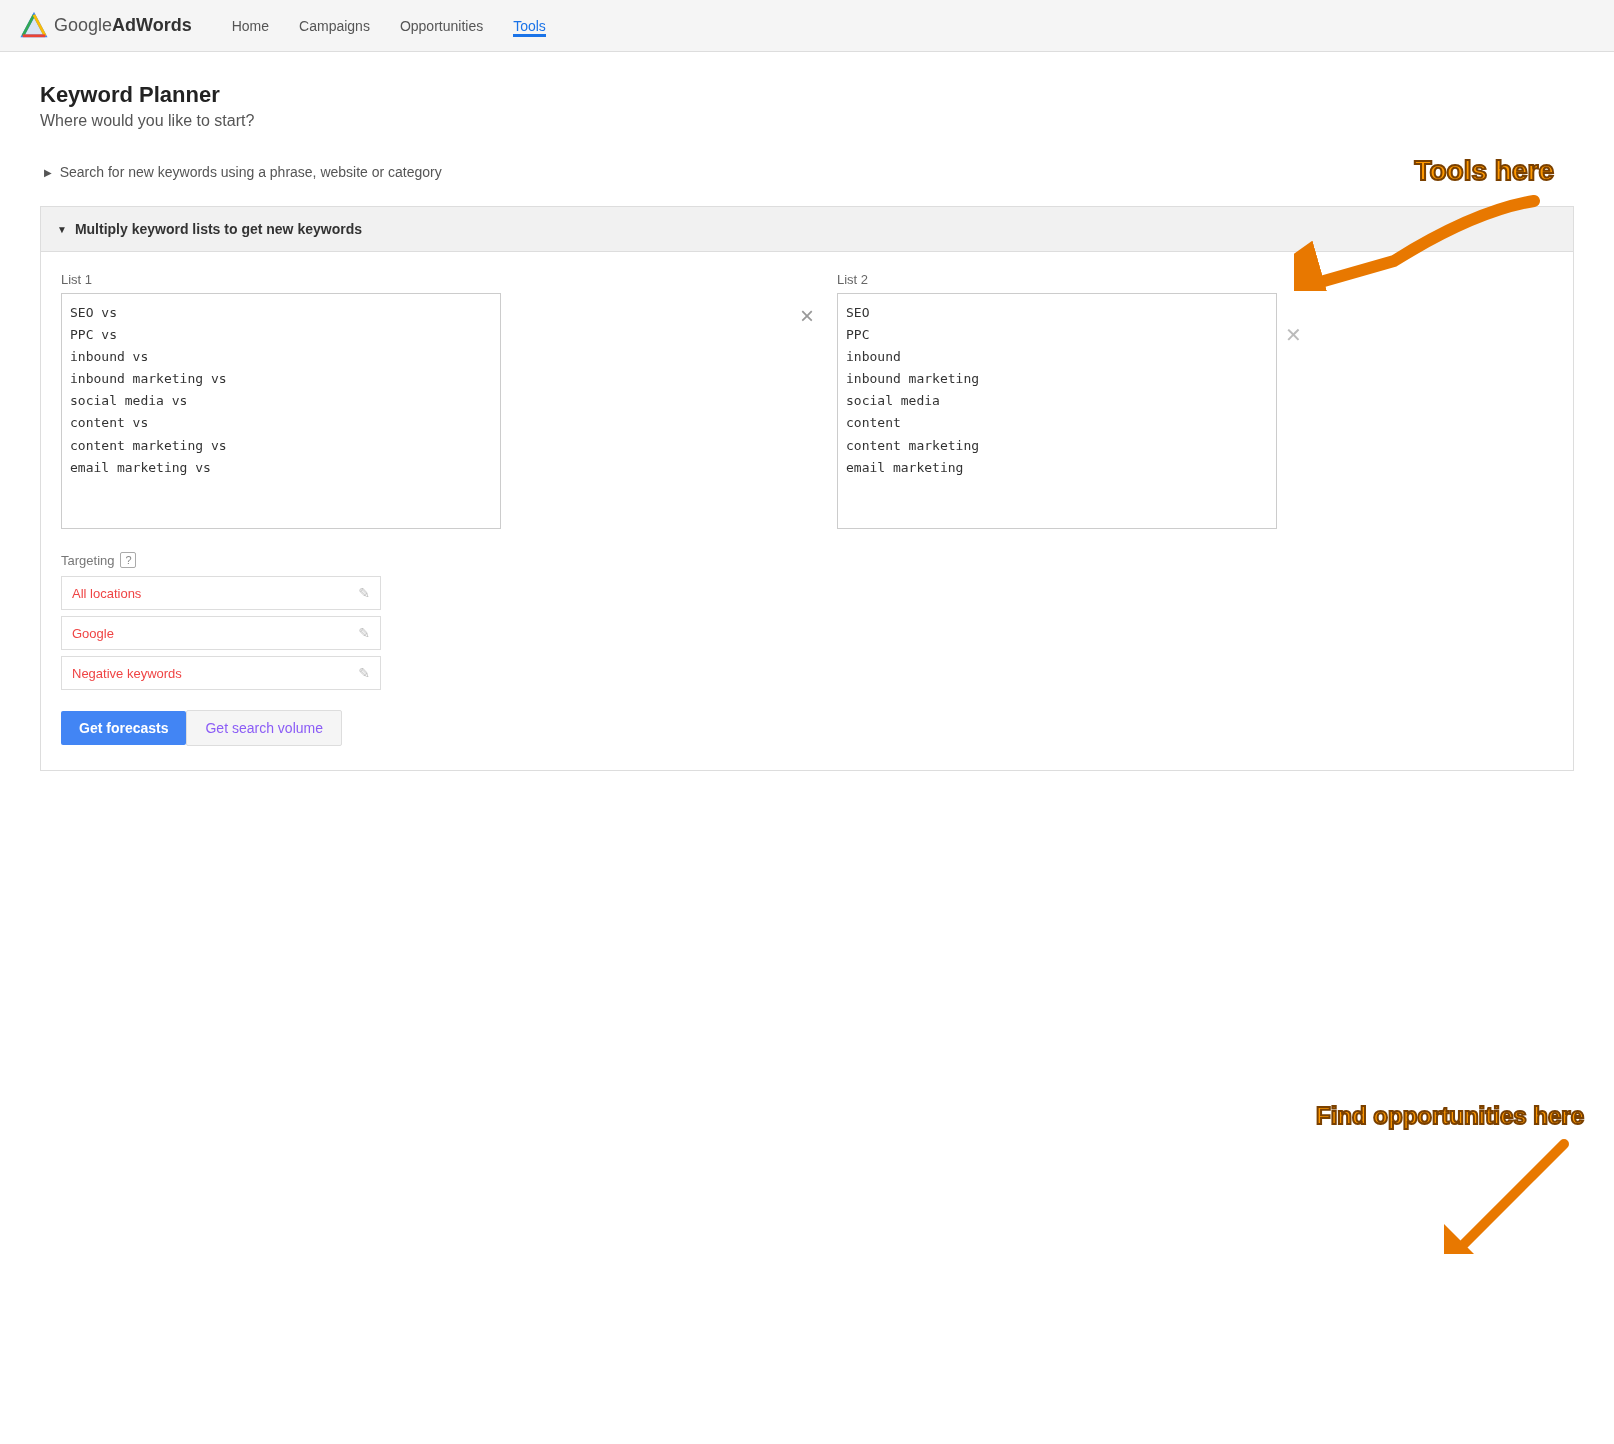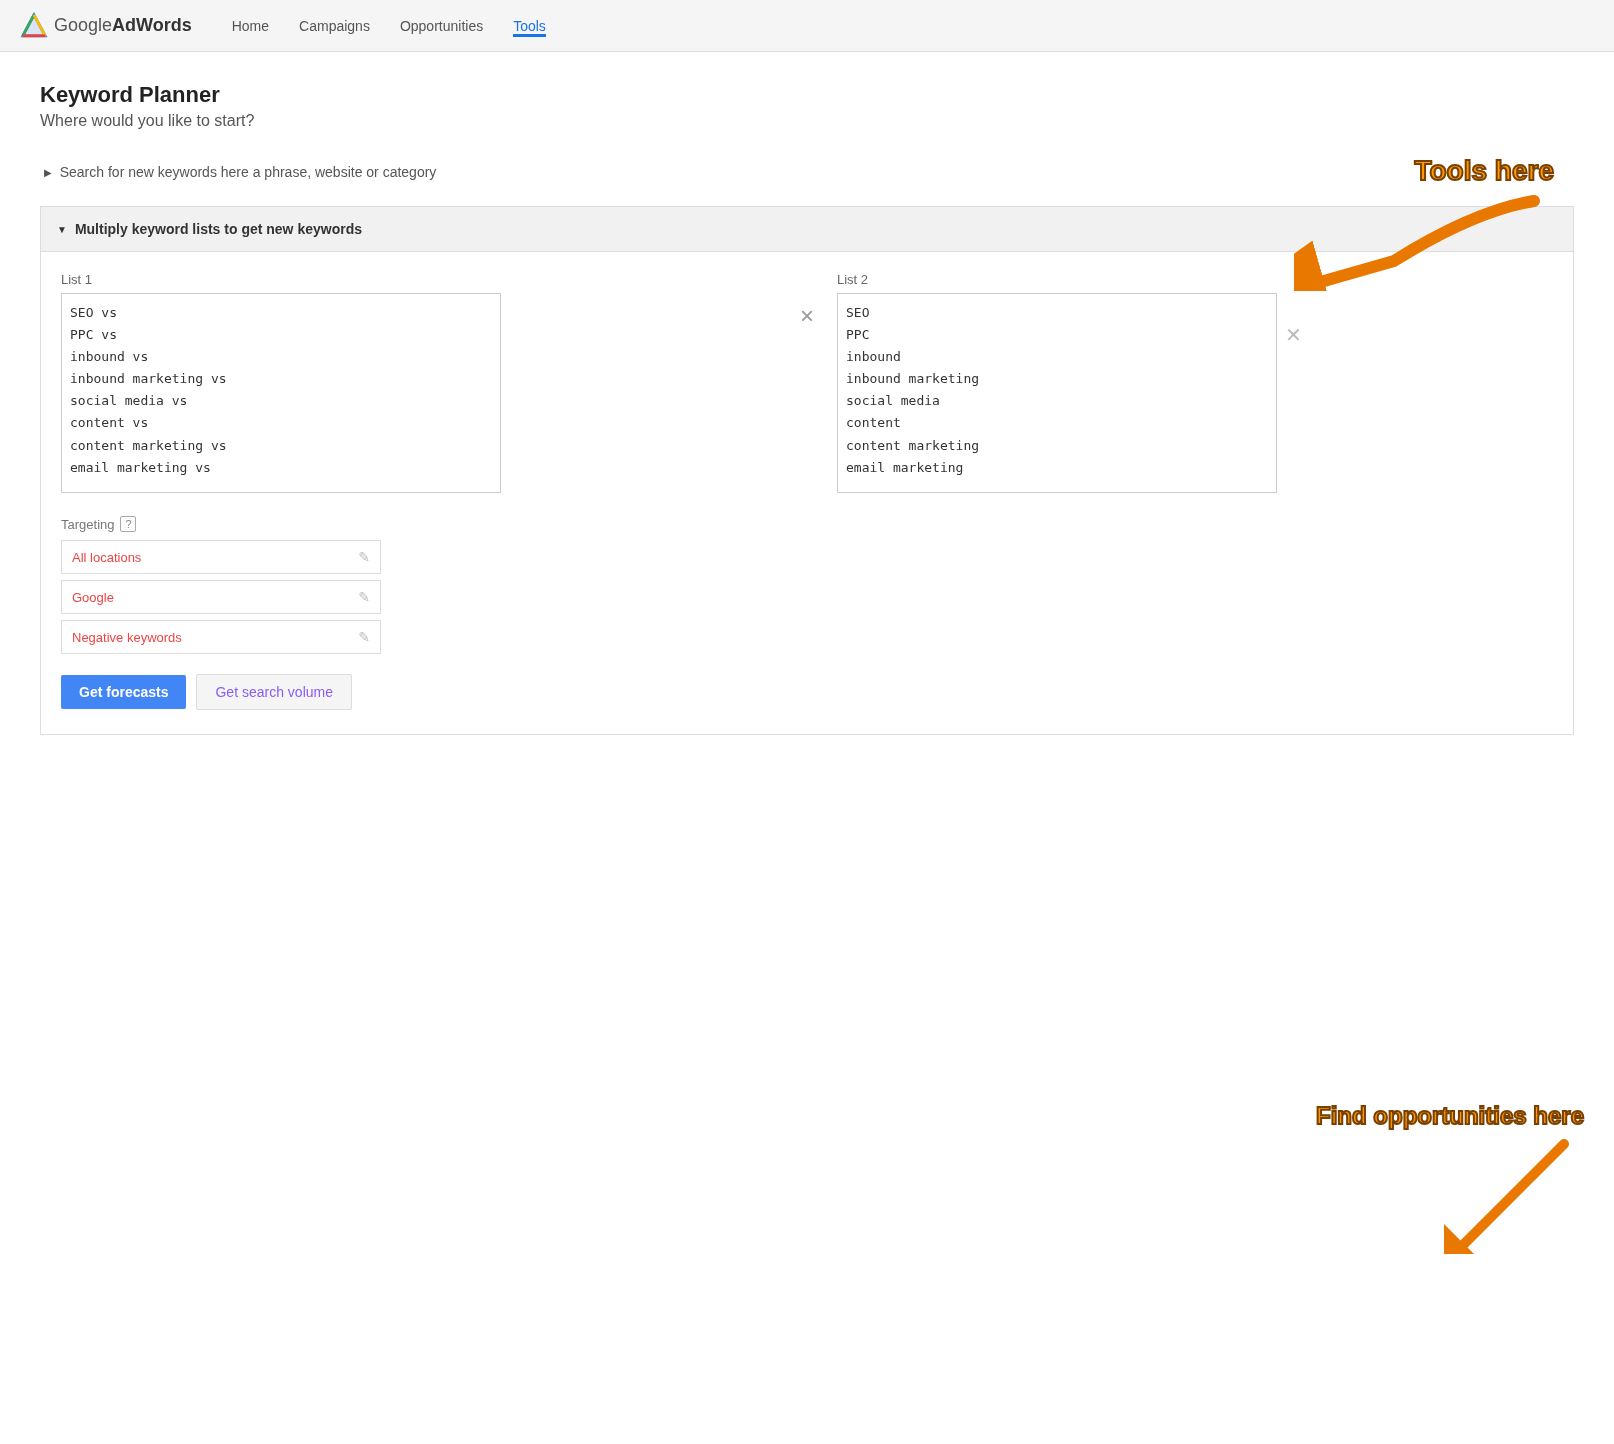--- a/index.html
+++ b/index.html
@@ -155,21 +155,21 @@
       flex: 1;
     }
     .list-label {
       font-size: 13px;
       color: #666;
       margin-bottom: 6px;
     }
     .list-textarea {
       width: 100%;
       max-width: 440px;
-      height: 200px;
+      height: 236px;
       border: 1px solid #ccc;
       padding: 8px;
       font-size: 13px;
       color: #333;
       resize: none;
       line-height: 1.7;
       outline: none;
     }
 
     .separator-x {
@@ -239,21 +239,21 @@
     .targeting-field-edit {
       font-size: 14px;
       color: #bbb;
       cursor: pointer;
     }
 
     
     .buttons-row {
       margin-top: 20px;
       display: flex;
-      gap: 10px;
+      gap: 0;
       align-items: center;
       position: relative;
     }
     .btn-primary {
       background: #4285f4;
       color: #fff;
       border: none;
       padding: 9px 18px;
       font-size: 14px;
       cursor: pointer;
@@ -354,21 +354,21 @@
 
   <div class="main-content">
 
     <h1 class="page-title">Keyword Planner</h1>
     <p class="page-subtitle">Where would you like to start?</p>
 
     <div class="find-keywords-section">
 
       <div class="collapsed-row">
         <span class="triangle">▶</span>
-        <span>Search for new keywords here a phrase, website or category</span>
+        <span>Search for new keywords using a phrase, website or category</span>
       </div>
     </div>
 
     <div class="multiply-section">
       <div class="multiply-header">
         <span class="expand-icon">▼</span>
         <span>Multiply keyword lists to get new keywords</span>
       </div>
 
       <div class="multiply-body">

